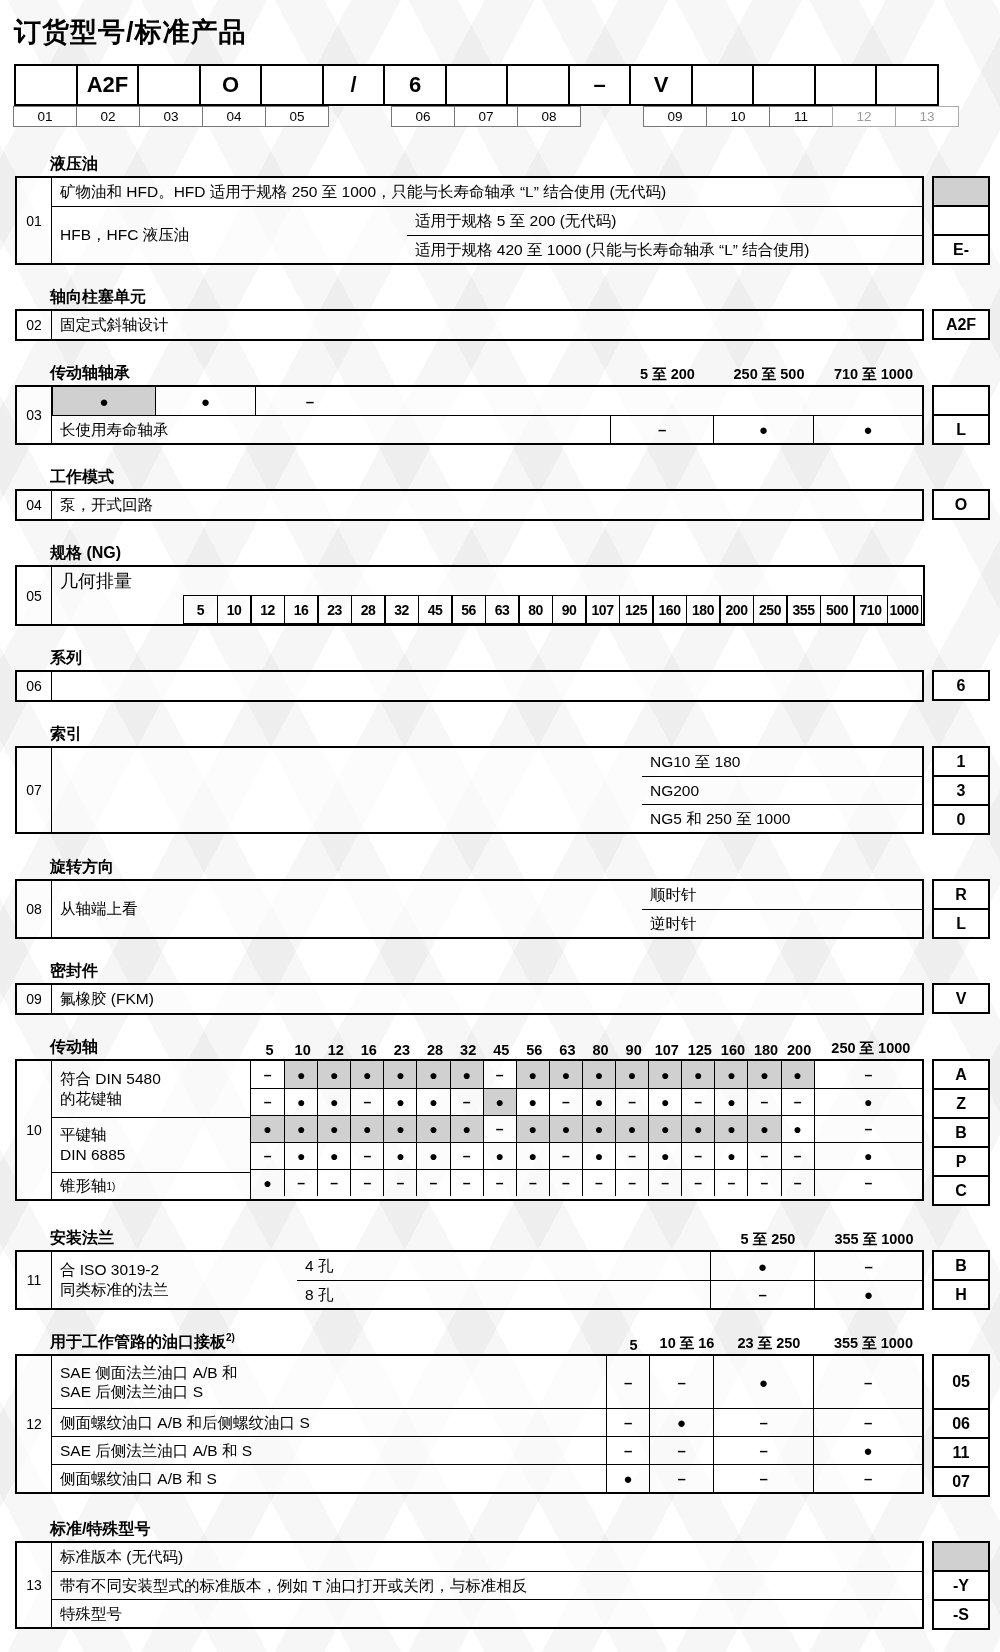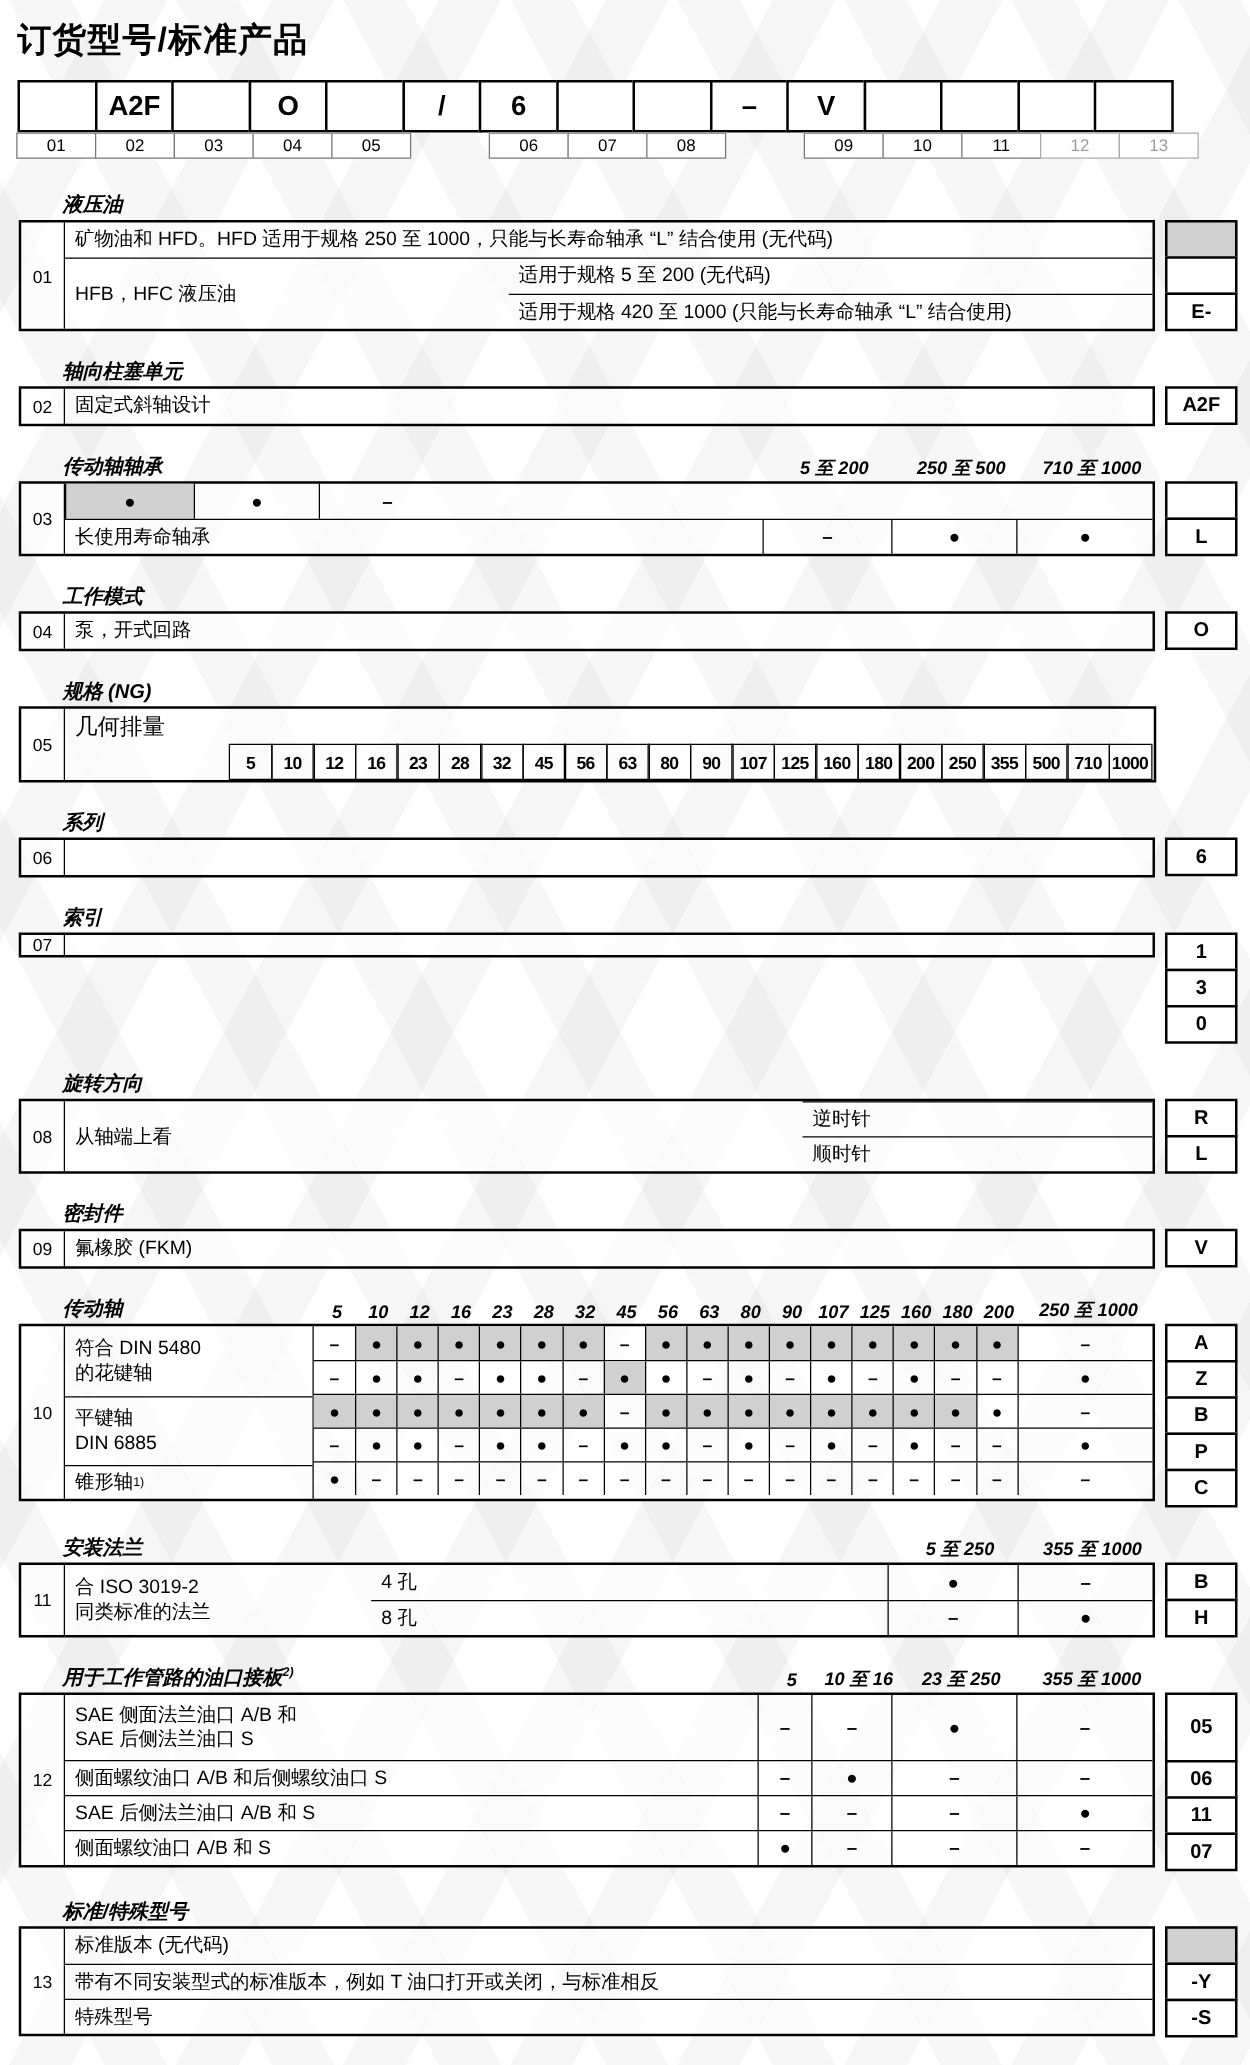--- a/index.html
+++ b/index.html
@@ -25,21 +25,21 @@
     font-size:22px; font-weight:bold; background:#fff; }
   .mct-cell:first-child { margin-left:2px; }
   .mct-nums { display:flex; padding-left:2px; }
   .mct-num { width:64px; height:21px; border:1px solid #777; margin-left:-1px;
     display:flex; align-items:center; justify-content:center; font-size:13.5px; background:#fff; }
   .mct-num.blank { border:none; background:transparent; }
   .mct-num.gray { color:#9b9b9b; border-color:#aaa; }
 
   
   .sec { margin-bottom:21px; padding-left:3px; position:relative; }
-  .sec-head { position:relative; height:23px;font-style:italic; }
+  .sec-head { position:relative; height:23px; }
   .sec-title { position:absolute; left:35px; bottom:1px; font-weight:bold; font-size:16px; white-space:nowrap; }
   .sec-title sup { font-size:10px; }
   .hcol { position:absolute; bottom:1px; font-weight:bold; font-size:14.5px; text-align:center; white-space:nowrap;margin-top:12px; }
   .sec-body { display:flex; align-items:flex-start; }
   .mainbox { width:910px; border:2px solid #000; display:flex; background:rgba(255,255,255,0.65); }
   .numcol { width:35px; border-right:1.5px solid #000; display:flex; align-items:center; justify-content:center; font-size:14px; }
   .mainarea { flex:1; display:flex; flex-direction:column; min-width:0; }
   .mainrow-flex { flex:1; display:flex; flex-direction:row; }
 
   .r { display:flex; align-items:center; min-height:28px; }
@@ -283,20 +283,31 @@
       <div class="sec">
         <div class="sec-head">
           <span class="sec-title">索引</span>
         </div>
         <div class="sec-body">
           <div class="mainbox">
             <div class="numcol">07</div>
             <div class="mainarea">
               <div class="mainrow-flex">
                 <div class="leftcell" style="width: 590px;"></div>
+                <div class="rightcol">
+                  <div class="r">
+                    <div class="lab">NG10 至 180</div>
+                  </div>
+                  <div class="r bt">
+                    <div class="lab">NG200</div>
+                  </div>
+                  <div class="r bt">
+                    <div class="lab">NG5 和 250 至 1000</div>
+                  </div>
+                </div>
               </div>
             </div>
           </div>
           <div class="codecol">
             <div class="cc">1</div>
             <div class="cc">3</div>
             <div class="cc">0</div>
           </div>
         </div>
       </div>
@@ -304,25 +315,25 @@
         <div class="sec-head">
           <span class="sec-title">旋转方向</span>
         </div>
         <div class="sec-body">
           <div class="mainbox">
             <div class="numcol">08</div>
             <div class="mainarea">
               <div class="mainrow-flex">
                 <div class="leftcell" style="width: 590px;">从轴端上看</div>
                 <div class="rightcol">
+                  <div class="r">
+                    <div class="lab">顺时针</div>
+                  </div>
                   <div class="r bt">
                     <div class="lab">逆时针</div>
-                  </div>
-                  <div class="r">
-                    <div class="lab">顺时针</div>
                   </div>
                 </div>
               </div>
             </div>
           </div>
           <div class="codecol">
             <div class="cc">R</div>
             <div class="cc">L</div>
           </div>
         </div>

